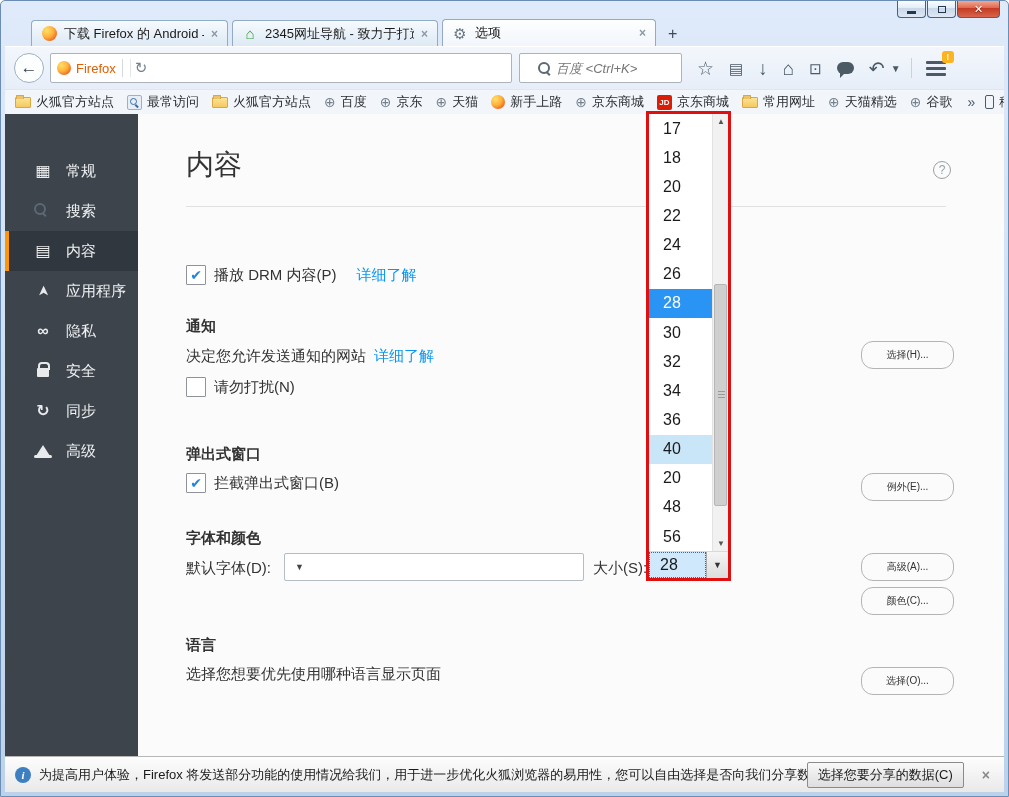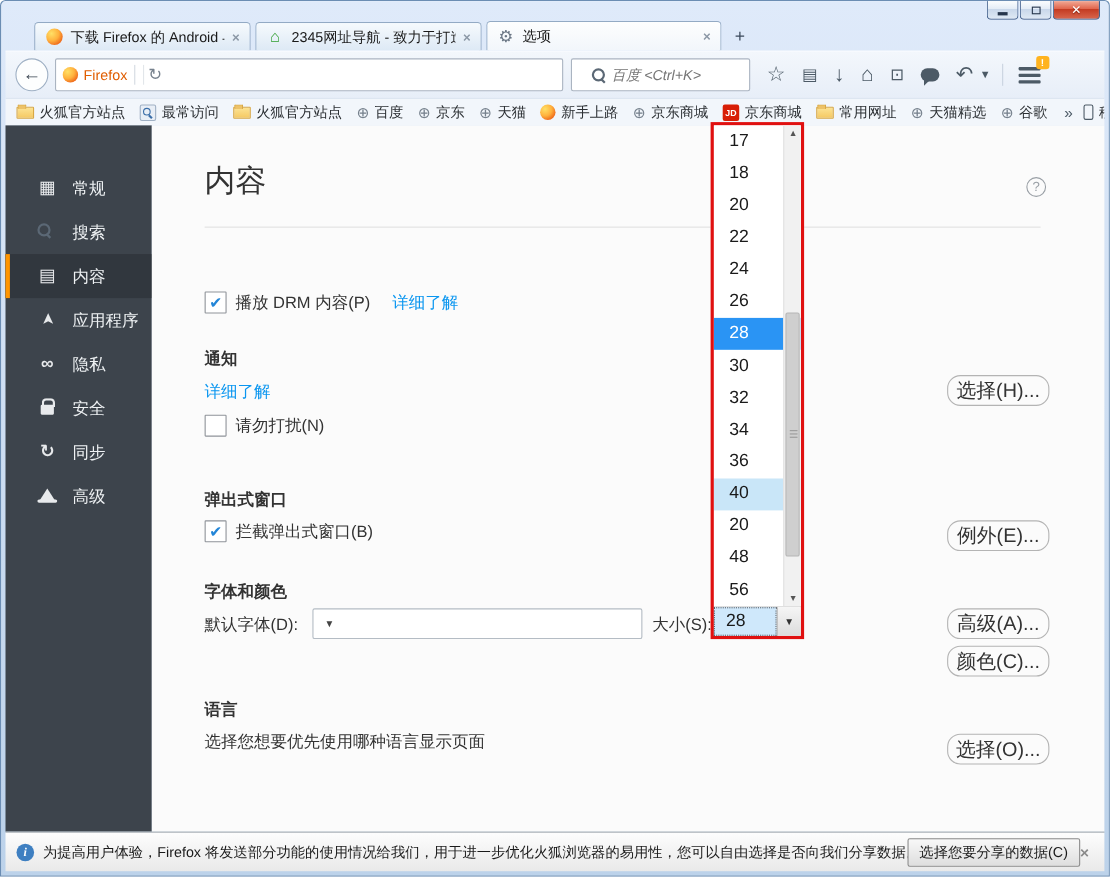--- a/index.html
+++ b/index.html
@@ -109,21 +109,21 @@
   .help-btn { position:absolute; left:795px; top:47px; width:18px; height:18px; border:1.5px solid #9aa0a6; border-radius:50%;
               color:#9aa0a6; font-size:12px; display:flex; align-items:center; justify-content:center; cursor:pointer; }
   .rule { position:absolute; left:48px; top:92px; width:760px; height:1px; background:#e1e1e1; }
   .sec-h { position:absolute; left:48px; font-weight:bold; color:#333; }
   .row { position:absolute; left:48px; display:flex; align-items:center; gap:8px; color:#333; }
   .cb { width:20px; height:20px; background:#fff; border:1px solid #8f9399; border-radius:1px; flex:none;
         display:flex; align-items:center; justify-content:center; color:#2386d8; font-size:14px; font-weight:bold; cursor:pointer; }
   .link { color:#0a96f0; cursor:pointer; }
   .note { position:absolute; left:82px; color:#333; }
   .side-btn { position:absolute; left:723px; width:93px; height:28px; background:#fbfbfb; border:1px solid #b4b4b4;
-              border-radius:12px; font-size:18px; color:#333; display:flex; align-items:center; justify-content:center; cursor:pointer; }
+              border-radius:12px; font-size:10px; color:#333; display:flex; align-items:center; justify-content:center; cursor:pointer; }
   .selectbox { position:absolute; left:146px; width:300px; height:28px; background:#fff; border:1px solid #b4bcc4; border-radius:2px;
                display:flex; align-items:center; padding:0 10px; cursor:pointer; }
   .selectbox .sel-val { flex:1; }
   .sel-arrow { font-size:9px; color:#444; }
   .inline-label { position:absolute; color:#333; }
 
   
   .size-dd { position:absolute; left:645px; top:110px; width:85px; height:470px; border:3px solid #e01010; z-index:50;
              background:#fff; display:flex; flex-direction:column; }
   .dd-list { position:relative; flex:1; background:#fff; display:flex; flex-direction:column; overflow:hidden; }
@@ -144,21 +144,21 @@
                display:flex; align-items:center; justify-content:center; font-size:9px; color:#333; cursor:pointer; }
 
   
   .notif { position:absolute; left:4px; right:4px; bottom:4px; height:36px; background:linear-gradient(#fdfdfd,#e9e9e9);
            border-top:1px solid #b7b7b7; display:flex; align-items:center; padding:0 10px; font-size:13px; color:#1a1a1a; }
   .info-ic { width:16px; height:16px; border-radius:50%; background:#3e7fc1; color:#fff; font-size:11px; font-weight:bold;
              font-family:"Liberation Serif","DejaVu Serif",serif; display:flex; align-items:center; justify-content:center;
              margin-right:8px; flex:none; font-style:italic; }
   .notif-text { flex:1; white-space:nowrap; overflow:hidden; }
   .notif-btn { height:26px; padding:0 10px; border:1px solid #8b8b8b; border-radius:2px; background:linear-gradient(#f8f8f8,#dedede);
-               font-size:13px; color:#1a1a1a; display:flex; align-items:center; cursor:pointer; flex:none; }
+               font-size:13px; color:#1a1a1a; display:flex; align-items:center; cursor:pointer; margin-right:18px; flex:none; }
   .notif-close { color:#8a8a8a; font-size:14px; font-weight:bold; cursor:pointer; flex:none; margin-right:4px; }
 </style>
 </head>
 <body>
 
 <div class="app">
 
   <div class="win-controls">
     <div class="wc">
         <span class="min-glyph"></span>
@@ -325,20 +325,21 @@
       <div class="row" style="top:151px">
         <span class="cb">
             <span>✔</span>
           </span>
         <span>播放 DRM 内容(P)</span>
         <span class="link" style="margin-left:12px">详细了解</span>
       </div>
 
       <div class="sec-h" style="top:203px">通知</div>
       <div class="row" style="top:233px">
+        <span>决定您允许发送通知的网站</span>
         <span class="link">详细了解</span>
       </div>
       <div class="side-btn" style="top:227px">选择(H)...</div>
       <div class="row" style="top:263px">
         <span class="cb"></span>
         <span>请勿打扰(N)</span>
       </div>
 
       <div class="sec-h" style="top:331px">弹出式窗口</div>
       <div class="row" style="top:359px">

